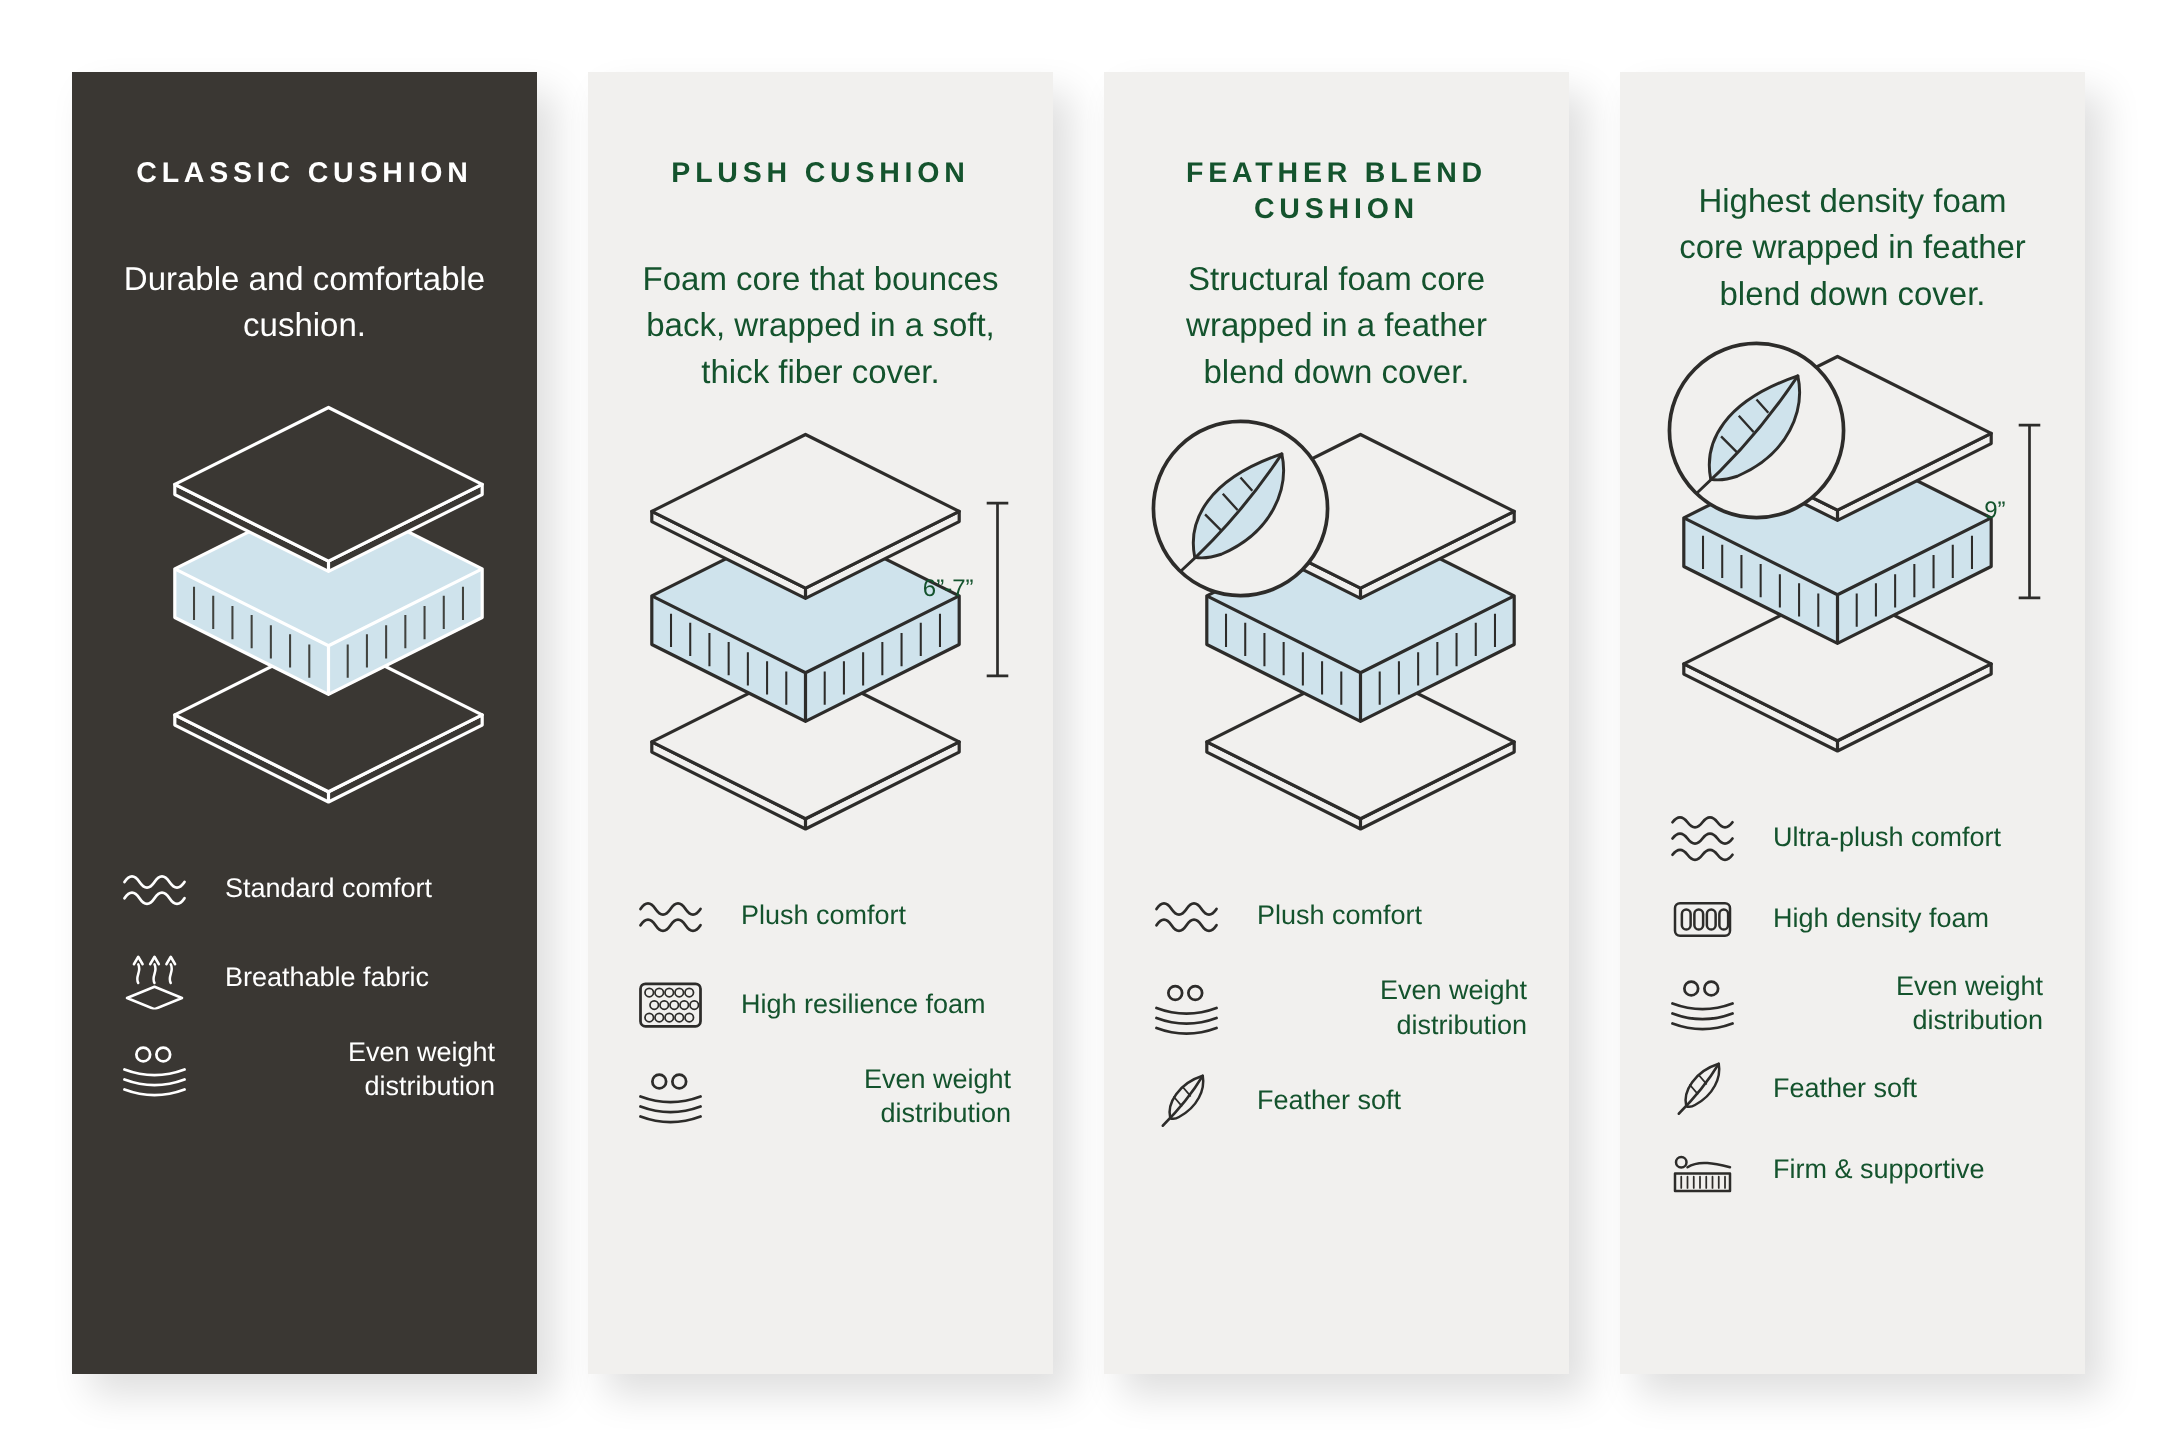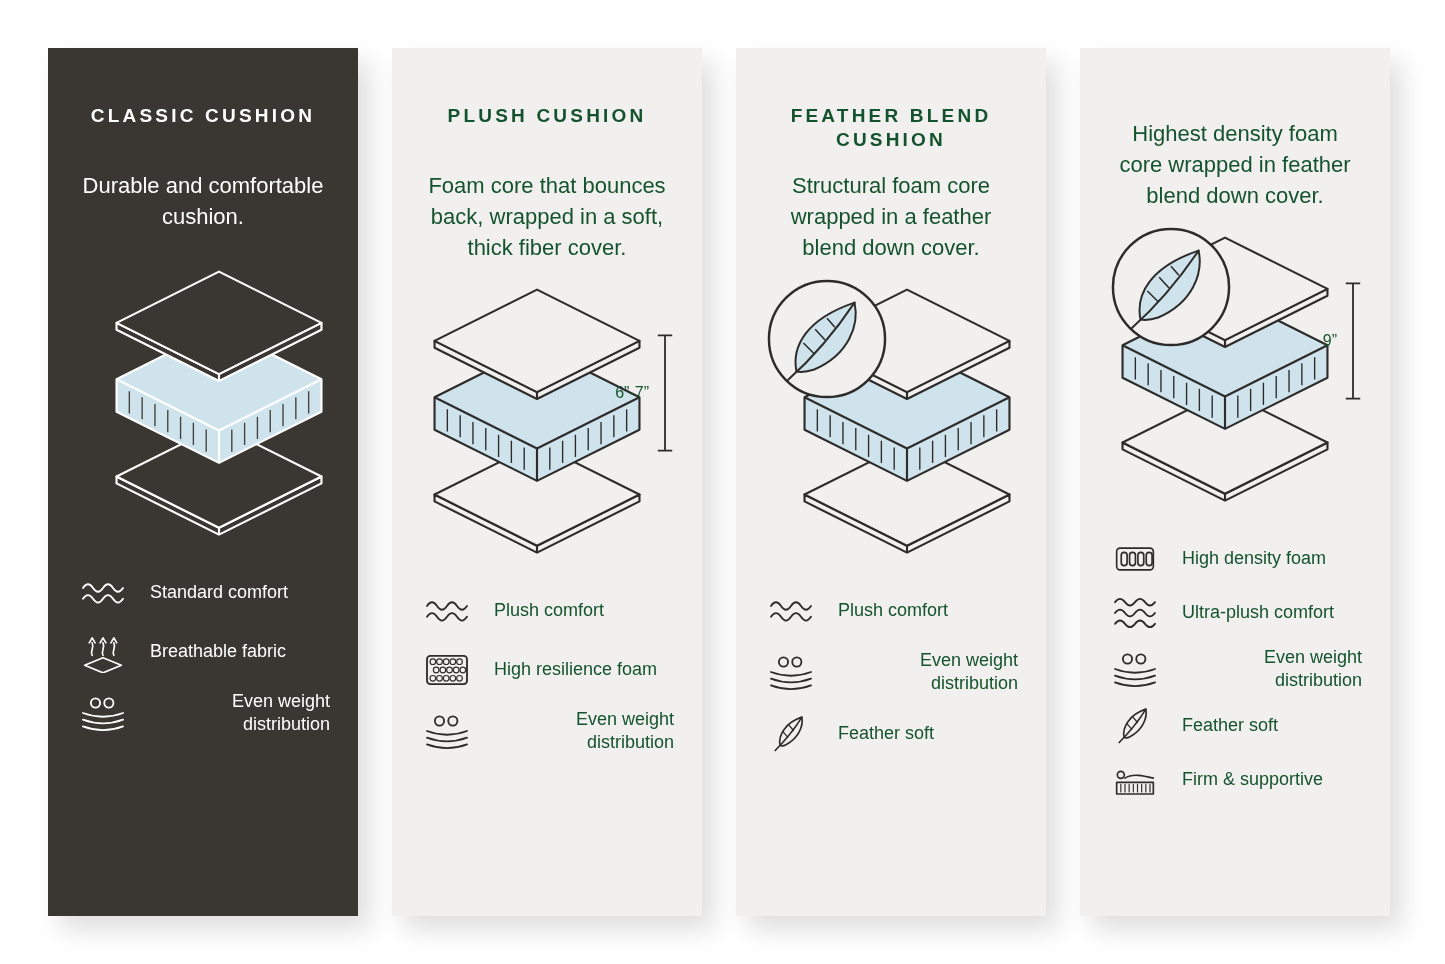--- a/index.html
+++ b/index.html
@@ -317,32 +317,32 @@
         <span class="dim-label">9”</span>
         <svg class="dim-line" viewBox="0 0 20 132">
             <path d="M2,2 H18 M10,2 V130 M2,130 H18"></path>
           </svg>
       </div>
     </div>
     <ul class="features tight">
       <li class="feature">
         <span class="ficon">
             <svg viewBox="0 0 60 48">
+              <use href="#icon-waves-3"></use>
+            </svg>
+          </span>
+        <span class="flabel">Ultra-plush comfort</span>
+      </li>
+      <li class="feature">
+        <span class="ficon">
+            <svg viewBox="0 0 60 48">
               <use href="#icon-density"></use>
             </svg>
           </span>
         <span class="flabel">High density foam</span>
-      </li>
-      <li class="feature">
-        <span class="ficon">
-            <svg viewBox="0 0 60 48">
-              <use href="#icon-waves-3"></use>
-            </svg>
-          </span>
-        <span class="flabel">Ultra-plush comfort</span>
       </li>
       <li class="feature">
         <span class="ficon">
             <svg viewBox="0 0 60 48">
               <use href="#icon-weight"></use>
             </svg>
           </span>
         <span class="flabel">Even weight distribution</span>
       </li>
       <li class="feature">

